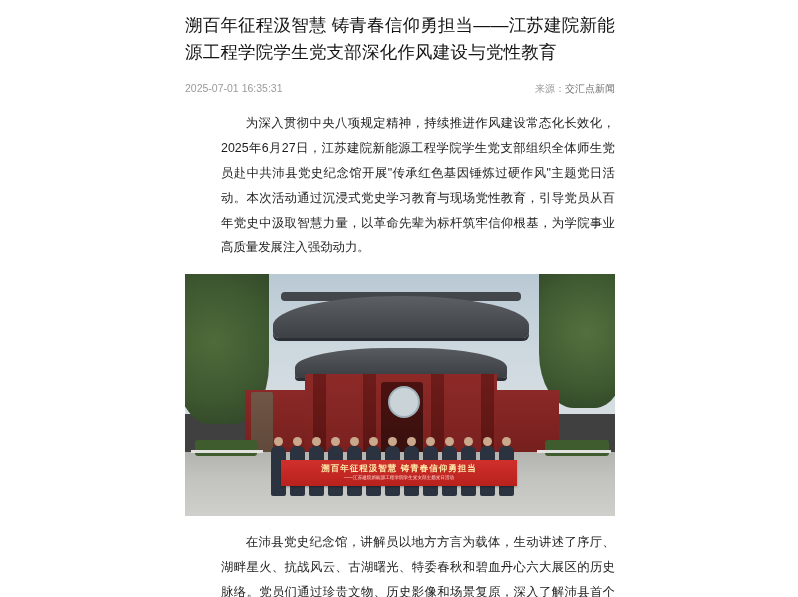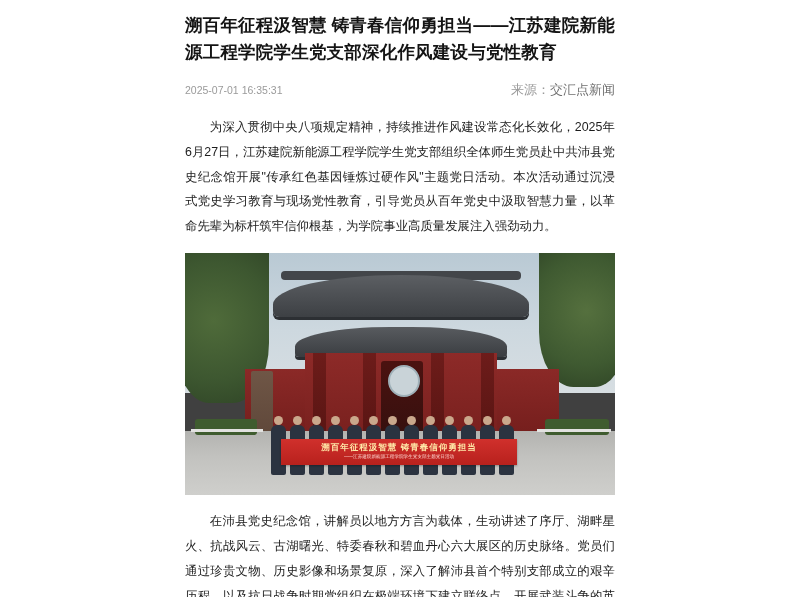--- a/index.html
+++ b/index.html
@@ -22,21 +22,21 @@
     box-sizing: border-box;
   }
   .article {
     position: absolute;
     left: 185px;
     top: 0;
     width: 430px;
   }
   .headline {
     font-size: 17.5px;
-    font-weight: bold;
+    font-weight: normal;
     line-height: 1.55;
     letter-spacing: 0.2px;
     color: #141414;
     margin: 12px 0 0 0;
   }
   .meta-row {
     margin-top: 14px;
     font-size: 10.5px;
     color: #8c8c8c;
     line-height: 1.6;
@@ -50,32 +50,33 @@
     align-items: baseline;
     margin-top: 3px;
     gap: 28px;
   }
   .meta-date {
     color: #9a9a9a;
     font-size: 10.5px;
   }
   .meta-source {
     color: #9a9a9a;
-    font-size: 13px;
+    font-size: 10px;
   }
   .meta-source .src-name {
     color: #6f6f6f;
   }
   .body-text {
     margin-top: 14px;
     font-size: 12.4px;
     line-height: 2.0;
     color: #1c1c1c;
     text-align: justify;
     text-indent: 0;
+    margin-left: 36px;
   }
   .body-text p {
     margin: 0 0 2px 0;
     text-indent: 2em;
   }
   .figure {
     margin: 14px 0 10px 0;
     width: 430px;
     height: 242px;
     position: relative;

